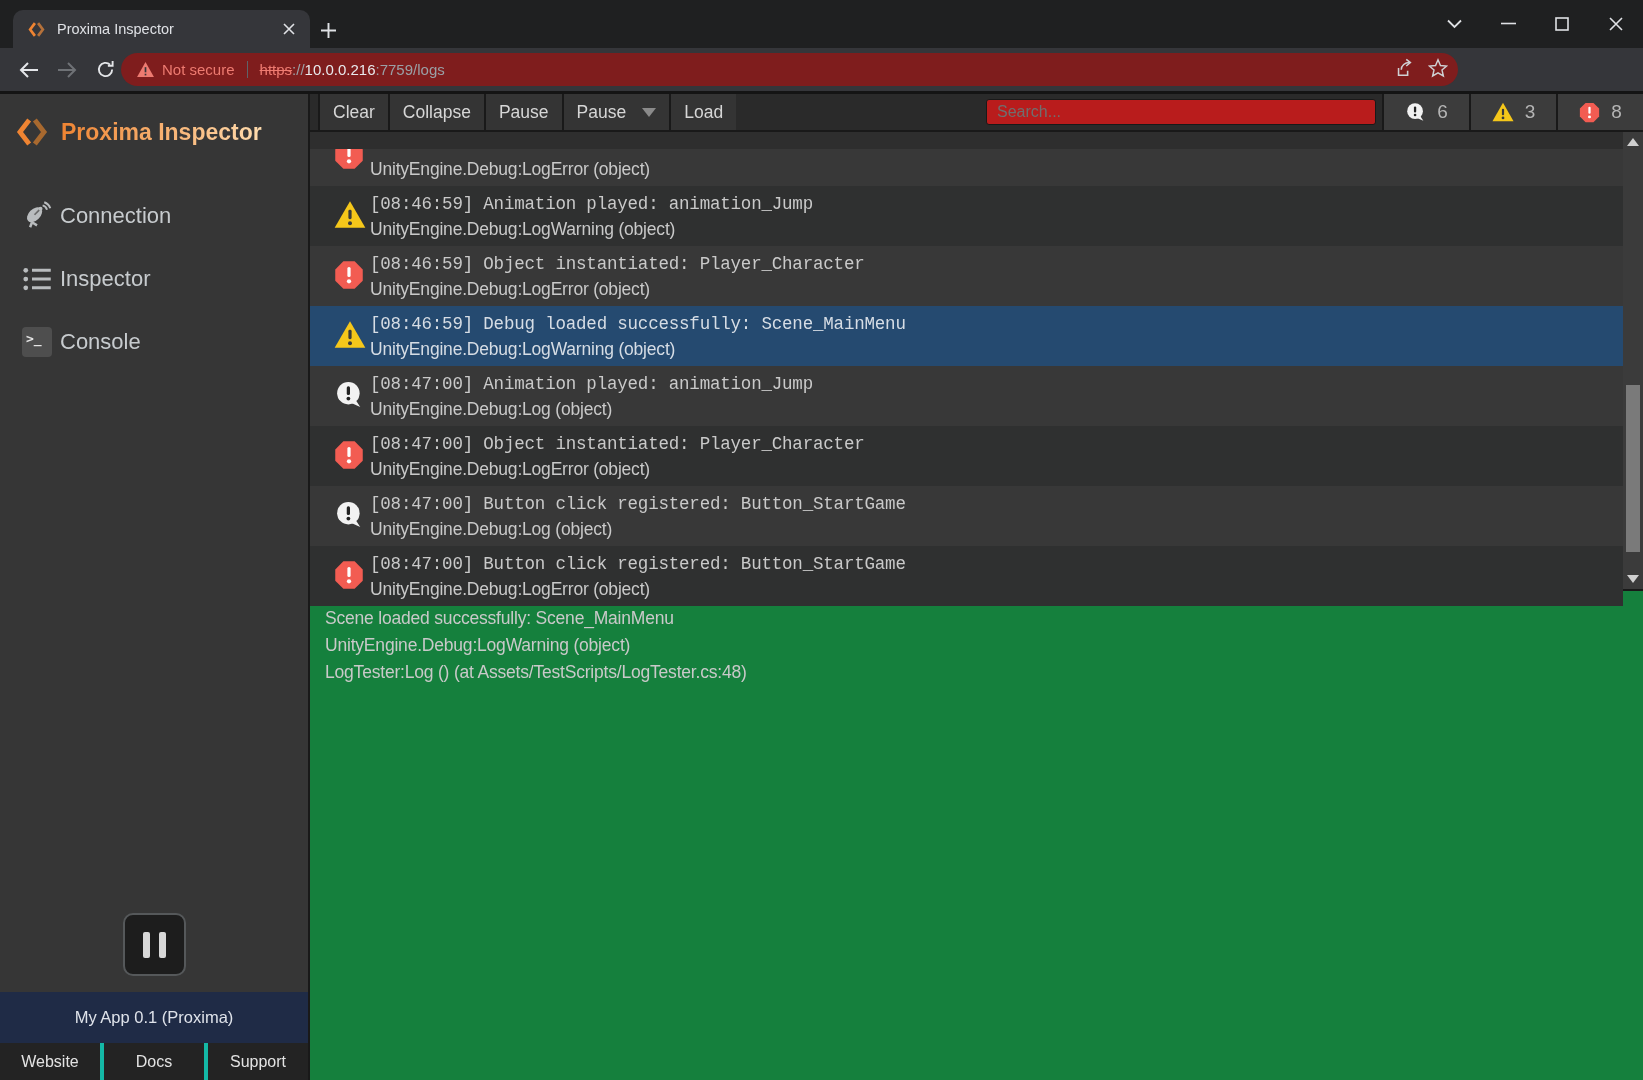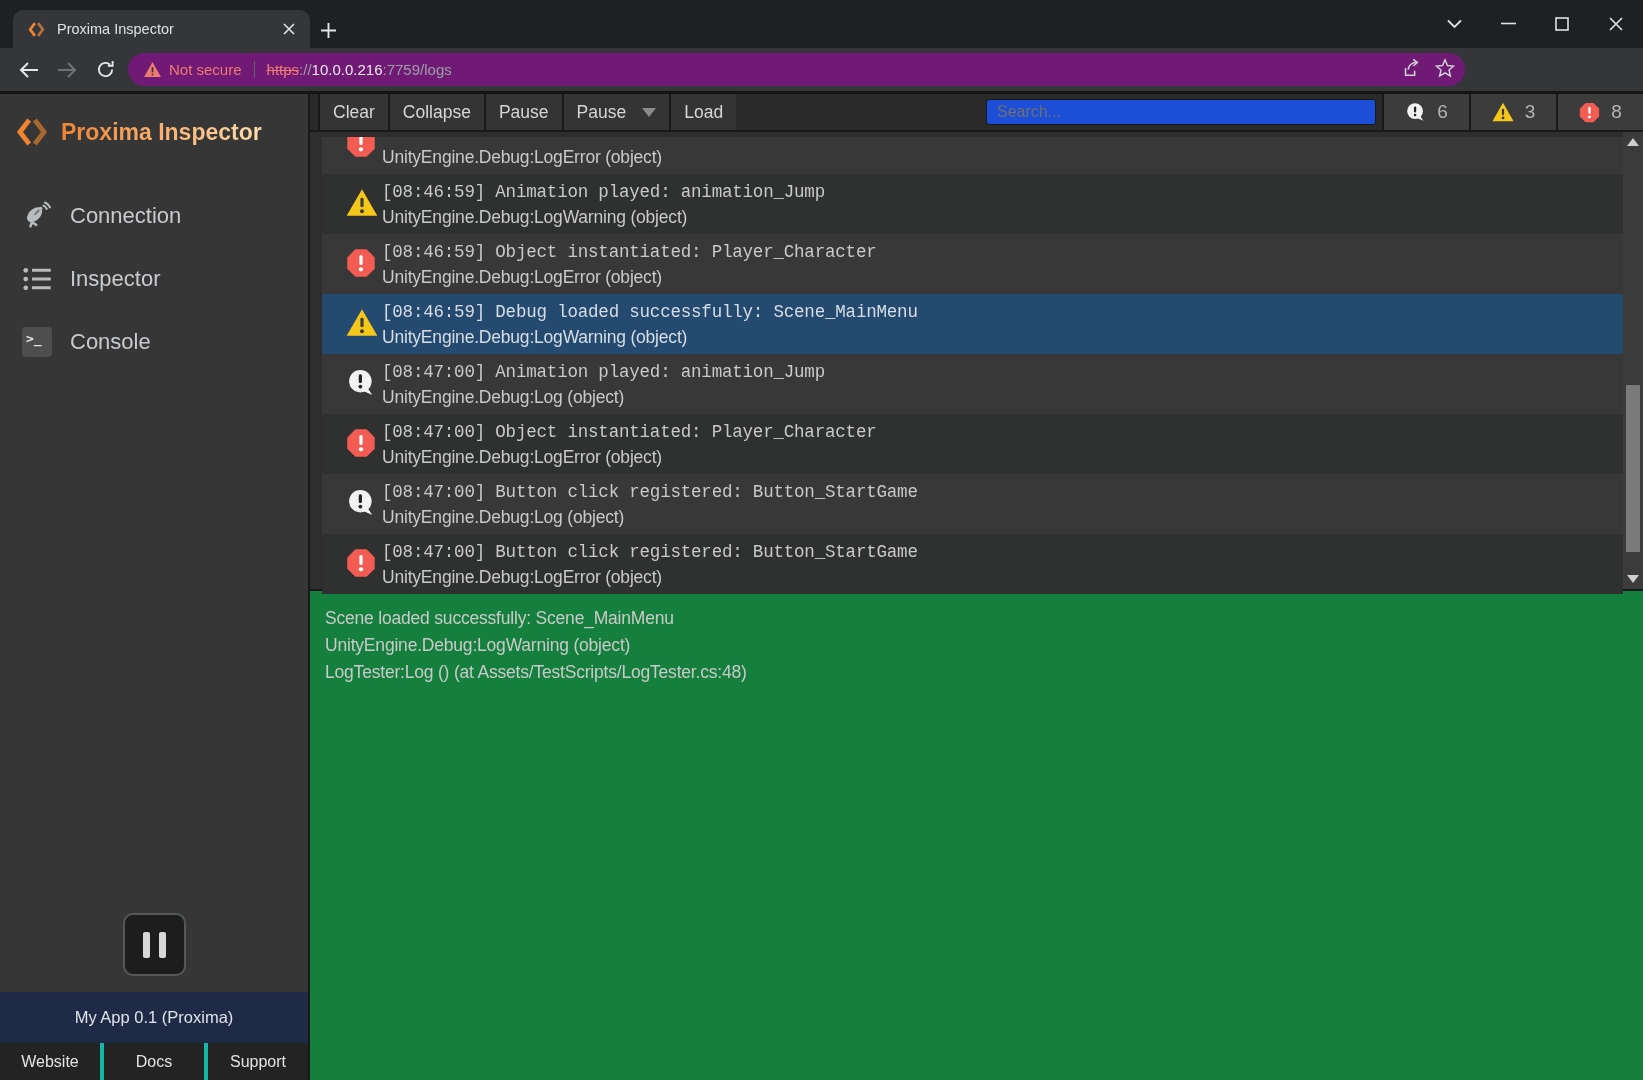--- a/index.html
+++ b/index.html
@@ -15,21 +15,21 @@
   .tab-close, .newtab-btn { display:flex; align-items:center; justify-content:center; }
   .tab-close { width:22px; height:22px; border-radius:50%; }
   .newtab-btn { position:absolute; left:314px; top:16px; width:28px; height:28px; border-radius:50%; }
   .win-controls { position:absolute; right:8px; top:0; height:48px; display:flex; align-items:center; gap:16px; }
   .win-btn { width:38px; height:34px; display:flex; align-items:center; justify-content:center; }
 
   .chrome-toolbar { position:absolute; left:0; top:48px; width:1643px; height:46px; background:#35363a;
     border-bottom:3px solid #141414; display:flex; align-items:center; }
   .nav-ico { width:38px; height:34px; display:flex; align-items:center; justify-content:center; }
   .nav-back { margin-left:10px; }
-  .omnibox { position:absolute; left:128px; top:5px; width:1337px; height:33px; background:#701a75;
+  .omnibox { position:absolute; left:121px; top:5px; width:1337px; height:33px; background:#7f1d1d;
     border-radius:17px; display:flex; align-items:center; padding:0 10px 0 16px; }
   .omni-warn { display:flex; align-items:center; gap:8px; }
   .not-secure { color:#ee7b71; font-size:15px; }
   .omni-sep { width:1px; height:17px; background:#5f6368; margin:0 12px 0 12px; }
   .url { font-size:15px; white-space:nowrap; }
   .url .scheme { color:#ee7b71; text-decoration:line-through; }
   .url .sep2 { color:#9aa0a6; }
   .url .host { color:#e8eaed; }
   .url .rest { color:#9aa0a6; }
   .omni-right { margin-left:auto; display:flex; align-items:center; gap:14px; }
@@ -40,21 +40,21 @@
   .page { position:absolute; left:0; top:94px; width:1643px; height:986px; display:flex; }
 
   
   .sidebar { width:310px; height:100%; background:#363636; border-right:2px solid #191919;
     display:flex; flex-direction:column; }
   .brand { display:flex; align-items:center; gap:12px; padding:20px 0 10px 15px; height:66px; }
   .brand-text { font-size:23px; font-weight:bold;
     background:linear-gradient(90deg, var(--accent_orange), #ffdcae);
     -webkit-background-clip:text; background-clip:text; color:transparent; }
   .nav { margin-top:24px; }
-  .nav-item { height:63px; display:flex; align-items:center; gap:16px; padding-left:20px;
+  .nav-item { height:63px; display:flex; align-items:center; gap:6px; padding-left:20px;
     color:#c7cbce; font-size:22px; cursor:default; }
   .nav-item.active { background:#242424; }
   .nav-item .ni { width:34px; display:flex; justify-content:center; }
   .console-glyph { width:30px; height:30px; background:#4e4e4e; border-radius:4px; color:#e6e6e6;
     font-family:"DejaVu Sans Mono", monospace; font-size:13px; font-weight:bold;
     display:flex; align-items:flex-start; justify-content:flex-start; padding:4px 0 0 4px; }
   .side-spacer { flex:1; }
   .pause-wrap { display:flex; justify-content:center; margin-bottom:16px; }
   .pause-btn { width:63px; height:63px; background:#1d1d1d; border:2px solid #55585a; border-radius:10px;
     display:flex; align-items:center; justify-content:center; gap:9px; }
@@ -70,29 +70,29 @@
   
   .content { flex:1; display:flex; flex-direction:column; min-width:0; }
   .log-toolbar { height:38px; background:#2a2a2a; border-bottom:2px solid #191919;
     display:flex; align-items:stretch; padding-left:8px; }
   .tb-btn { background:#343434; border-left:2px solid #191919; color:#d6d6d6; font-size:17.5px;
     display:flex; align-items:center; padding:0 13px; white-space:nowrap; }
   .tb-btn:last-of-type { border-right:2px solid #191919; }
   .tb-caret { width:0; height:0; border-left:7px solid transparent; border-right:7px solid transparent;
     border-top:9px solid #8a8a8a; margin-left:16px; }
   .tb-mid { flex:1; }
-  .search-input { width:390px; height:26px; align-self:center; margin-right:6px; background:#1d4ed8;
+  .search-input { width:390px; height:26px; align-self:center; margin-right:6px; background:#b91c1c;
     border:1px solid #191919; border-radius:3px; color:#c9c9c9; font-size:16px; padding:8px 10px;
     font-family:"Liberation Sans", sans-serif; outline:none; }
   .search-input::placeholder { color:#6f6f6f; }
   .badge { width:87px; background:#3c3c3c; border-left:2px solid #191919; display:flex;
     align-items:center; justify-content:center; gap:11px; color:#b5b5b5; font-size:19px; }
 
   .list-zone { position:relative; height:457px; }
-  .log-list { position:absolute; left:0; top:5px; right:20px; height:574px; overflow:hidden;padding-left:12px; }
+  .log-list { position:absolute; left:0; top:17px; right:20px; height:574px; overflow:hidden; }
   .log-row { position:relative; height:60px; }
   .log-row:nth-child(odd) { background:#383838; }
   .log-row:nth-child(even) { background:#2f3030; }
   .log-row.selected { background:var(--selected_blue); }
   .log-row.partial { height:37px; overflow:hidden; }
   .row-body { position:relative; height:60px; }
   .log-row.partial .row-body { margin-top:-23px; }
   .row-icon { position:absolute; left:24px; top:14px; width:32px; height:32px; }
   .row-icon svg { display:none; }
   .log-row.info .icon-info { display:block; }

